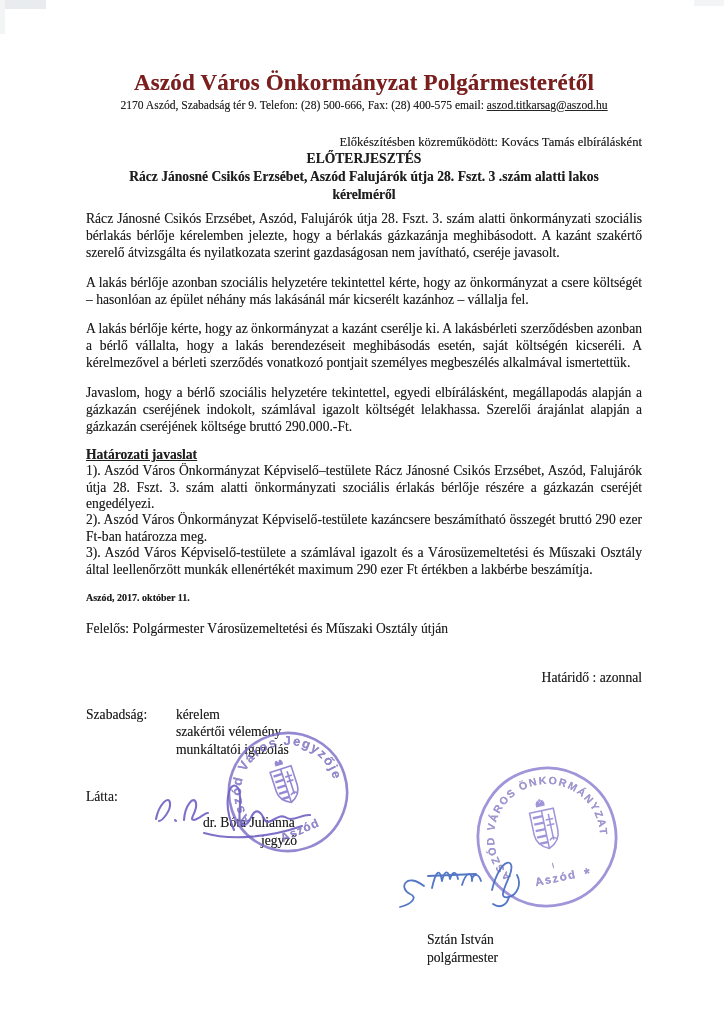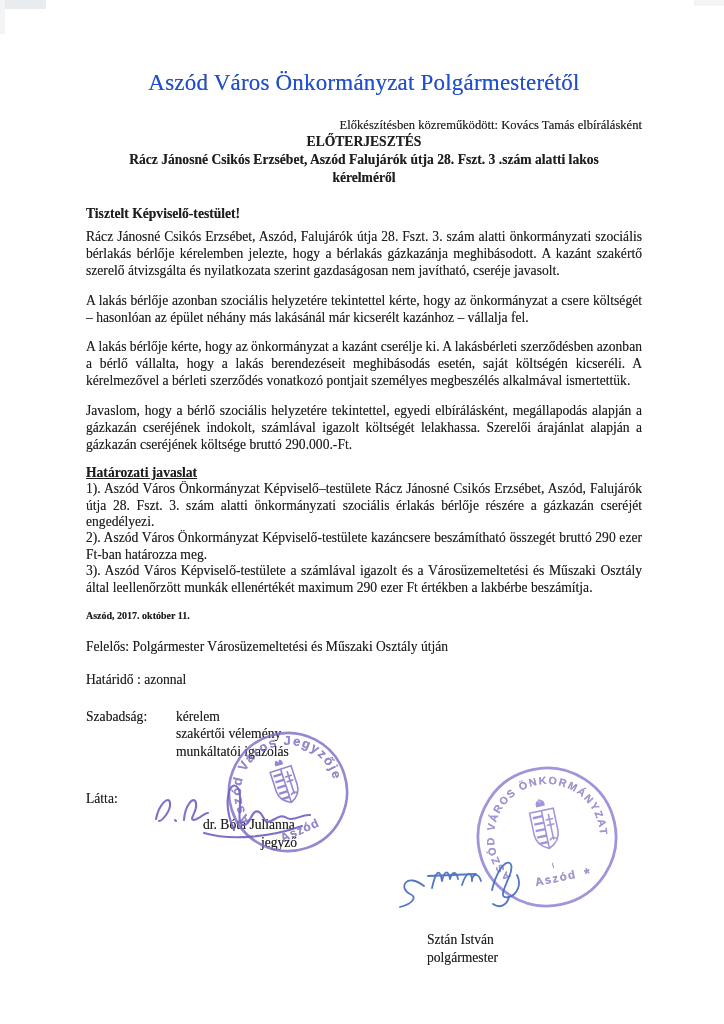--- a/index.html
+++ b/index.html
@@ -12,21 +12,21 @@
     color:#1e1e1e;
     overflow:hidden;
     text-shadow:0 0 .5px rgba(45,45,45,.55);
   }
   .artifact-tl{position:absolute;left:0;top:0;width:46px;height:9px;background:#e9ecef;}
   .artifact-tl2{position:absolute;left:0;top:0;width:5px;height:34px;background:#f2f4f6;}
   .artifact-tr{position:absolute;right:0;top:0;width:30px;height:6px;background:#f3f4f6;}
   .content{padding:70px 82px 0 86px;}
   .doc-title{
     margin:0;text-align:center;
-    font-size:23px;font-weight:normal;letter-spacing:.2px;color:#1d4ed8;
+    font-size:23px;font-weight:bold;letter-spacing:.2px;color:#7f1d1d;
   }
   .addr{
     margin-top:3px;text-align:center;
     font-size:11.6px;line-height:14px;color:#242424;
   }
   .addr .email{text-decoration:underline;}
   .prepared{
     margin-top:22px;text-align:right;
     font-size:12.6px;line-height:15px;
   }
@@ -36,21 +36,21 @@
     margin:0;margin-top:12px;
     font-size:13.6px;line-height:17.2px;text-align:justify;
   }
   .para.first{margin-top:6px;}
   .proposal-heading{
     margin-top:11px;font-size:13.6px;font-weight:bold;text-decoration:underline;line-height:17px;
   }
   .proposal-item{margin:0;font-size:13.6px;line-height:16.4px;text-align:justify;}
   .dateline{margin-top:11px;font-size:10px;line-height:17px;font-weight:bold;}
   .responsible{margin-top:14px;font-size:13.6px;line-height:17px;}
-  .deadline{margin-top:16px;font-size:13.6px;line-height:17px;}
+  .deadline{margin-top:32px;font-size:13.6px;line-height:17px;text-align:right;}
   .attachments{margin-top:20px;display:flex;font-size:13.6px;line-height:17.4px;}
   .attachments .label{width:90px;flex:0 0 90px;}
   .seen-row{margin-top:30px;display:flex;font-size:13.6px;line-height:17px;}
   .seen-row .label{width:90px;flex:0 0 90px;}
   .seen-sig{margin-left:117px;margin-top:9px;width:152px;font-size:13.6px;line-height:17.4px;}
   .seen-sig .title{text-align:center;}
   .overlay{position:absolute;left:0;top:0;width:724px;height:1024px;pointer-events:none;}
   .stamp{position:absolute;opacity:.82;}
   .stamp-left{left:222px;top:726px;}
   .stamp-right{left:472px;top:762px;}
@@ -67,30 +67,30 @@
 </head>
 <body>
 
 <div class="page">
   <div class="artifact-tl"></div>
   <div class="artifact-tl2"></div>
   <div class="artifact-tr"></div>
 
   <div class="content">
     <h1 class="doc-title">Aszód Város Önkormányzat Polgármesterétől</h1>
+    <div class="addr"><span>2170 Aszód, Szabadság tér 9. Telefon: (28) 500-666, Fax: (28) 400-575 email: </span><span class="email">aszod.titkarsag@aszod.hu</span></div>
 
     <div class="prepared">Előkészítésben közreműködött: Kovács Tamás elbírálásként</div>
 
     <div class="subject">
       <div>ELŐTERJESZTÉS</div>
       <div>Rácz Jánosné Csikós Erzsébet, Aszód Falujárók útja 28. Fszt. 3 .szám alatti lakos</div>
       <div>kérelméről</div>
     </div>
 
-    <div class="salutation">Tisztelt Képviselő-testület!</div>
 
     <p class="para first">Rácz Jánosné Csikós Erzsébet, Aszód, Falujárók útja 28. Fszt. 3. szám alatti önkormányzati szociális bérlakás bérlője kérelemben jelezte, hogy a bérlakás gázkazánja meghibásodott. A kazánt szakértő szerelő átvizsgálta és nyilatkozata szerint gazdaságosan nem javítható, cseréje javasolt.</p>
     <p class="para">A lakás bérlője azonban szociális helyzetére tekintettel kérte, hogy az önkormányzat a csere költségét – hasonlóan az épület néhány más lakásánál már kicserélt kazánhoz – vállalja fel.</p>
     <p class="para">A lakás bérlője kérte, hogy az önkormányzat a kazánt cserélje ki. A lakásbérleti szerződésben azonban a bérlő vállalta, hogy a lakás berendezéseit meghibásodás esetén, saját költségén kicseréli. A kérelmezővel a bérleti szerződés vonatkozó pontjait személyes megbeszélés alkalmával ismertettük.</p>
     <p class="para">Javaslom, hogy a bérlő szociális helyzetére tekintettel, egyedi elbírálásként, megállapodás alapján a gázkazán cseréjének indokolt, számlával igazolt költségét lelakhassa. Szerelői árajánlat alapján a gázkazán cseréjének költsége bruttó 290.000.-Ft.</p>
 
     <div class="proposal-heading">Határozati javaslat</div>
     <p class="proposal-item">1). Aszód Város Önkormányzat Képviselő–testülete Rácz Jánosné Csikós Erzsébet, Aszód, Falujárók útja 28. Fszt. 3. szám alatti önkormányzati szociális érlakás bérlője részére a gázkazán cseréjét engedélyezi.</p>
     <p class="proposal-item">2). Aszód Város Önkormányzat Képviselő-testülete kazáncsere beszámítható összegét bruttó 290 ezer Ft-ban határozza meg.</p>
     <p class="proposal-item">3). Aszód Város Képviselő-testülete a számlával igazolt és a Városüzemeltetési és Műszaki Osztály által leellenőrzött munkák ellenértékét maximum 290 ezer Ft értékben a lakbérbe beszámítja.</p>

